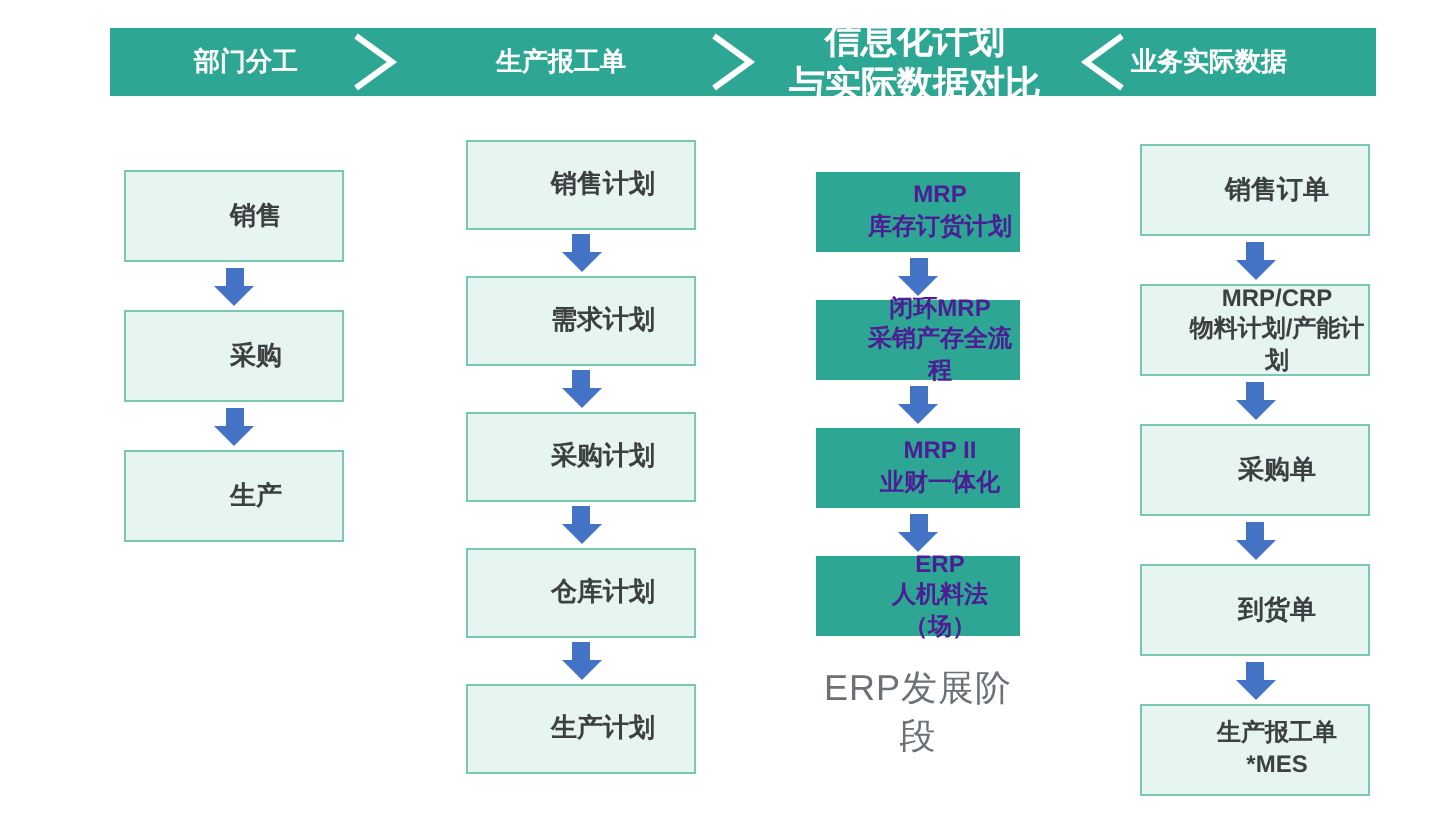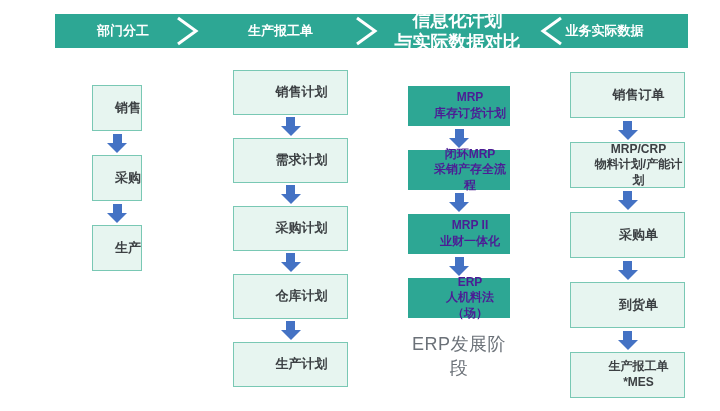--- a/index.html
+++ b/index.html
@@ -17,21 +17,21 @@
   .stage.s2 { left:136px; width:179px; }
   .stage.s3 { left:315px; width:175px; font-size:18px; }
   .stage.s4 { left:478px; width:143px;text-align:center; }
   .chev { position:absolute; top:2px; }
   .chev.c1 { left:118px; }
   .chev.c2 { left:297px; }
   .chev.c3 { left:483px; }
 
   
   .col { position:absolute; display:flex; flex-direction:column; }
-  .col1 { left:62px;  top:85px; width:110px;align-items:center; }
+  .col1 { left:62px;  top:85px; width:110px; }
   .col2 { left:233px; top:70px; width:115px; }
   .col3 { left:408px; top:86px; width:102px; }
   .col4 { left:570px; top:72px; width:115px; }
 
   .box { box-sizing:border-box; display:flex; flex-direction:column; align-items:center;
          justify-content:center; text-align:center; font-weight:bold; font-size:13px;
          line-height:1.3;padding-left:22px; }
   .box.two { font-size:12px; }
   .box.light { background:var(--light_box_bg,#e7f5f0); border:1px solid var(--light_box_border,#79c8b4); color:var(--text_dark,#3c4043); }
   .box.filled { background:var(--teal,#2da794); border:1px solid var(--teal,#2da794); color:#4c1d95; }

